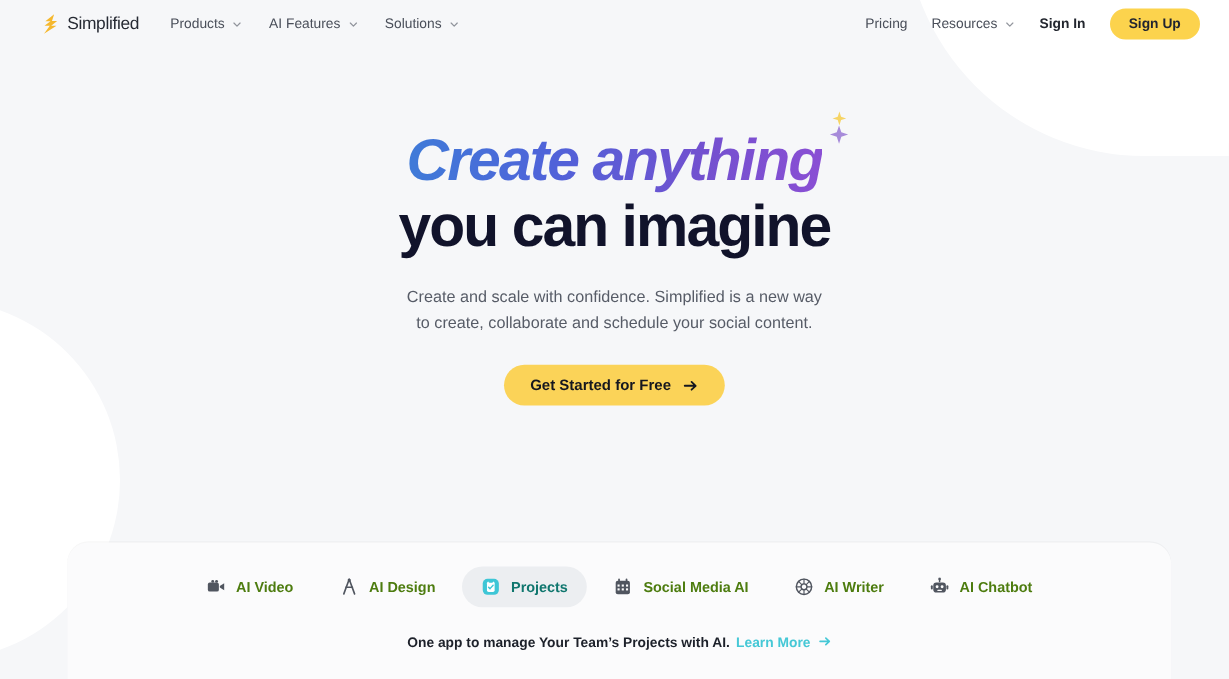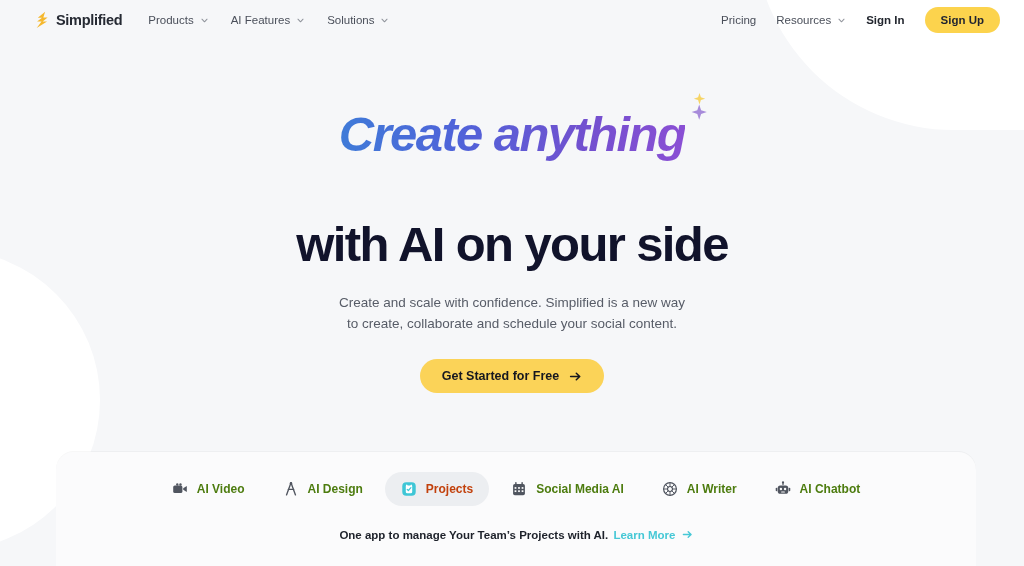--- a/index.html
+++ b/index.html
@@ -82,21 +82,21 @@
   .brand {
     display: flex;
     align-items: center;
     gap: 5px;
     margin-right: 26px;
     cursor: pointer;
   }
   .brand-mark { width: 17px; height: 18px; display: block; }
   .brand-name {
     font-size: 14.5px;
-    font-weight: 700;
+    font-weight: 400;
     color: #262a33;
     letter-spacing: -0.3px;
   }
   .nav-left { display: flex; align-items: center; gap: 22px; }
   .nav-right { display: flex; align-items: center; gap: 20px; margin-left: auto; }
   .nav-item {
     display: flex;
     align-items: center;
     gap: 6px;
     font-size: 11.5px;
@@ -195,21 +195,21 @@
     align-items: center;
     gap: 9px;
     padding: 9px 16px;
     border-radius: 999px;
     font-size: 12px;
     font-weight: 700;
     color: #4d7c0f;
     cursor: pointer;
     white-space: nowrap;
   }
-  .tab.active { background: #eceef1; color: #c2410c; }
+  .tab.active { background: #eceef1; color: #0f766e; }
   .tab-icon { width: 16px; height: 16px; display: block; flex: none; }
   .tagline {
     margin-top: 23px;
     text-align: center;
     font-size: 11.5px;
     font-weight: 700;
     color: #1d212a;
   }
   .tagline .learn {
     color: #46c8d6;
@@ -293,22 +293,22 @@
     <span class="headline-wrap">
       <span class="grad">Create anything</span>
       <span class="sparkles">
         <svg viewBox="0 0 30 44" aria-hidden="true">
           <path d="M20.5 2 L21.9 6.3 L26.2 7.7 L21.9 9.1 L20.5 13.4 L19.1 9.1 L14.8 7.7 L19.1 6.3 Z" fill="#f6d465"></path>
           <path d="M20.2 13.5 L22.1 19.2 L27.8 21.1 L22.1 23 L20.2 28.7 L18.3 23 L12.6 21.1 L18.3 19.2 Z" fill="#a78bda"></path>
         </svg>
       </span>
     </span>
     <br>
+    <span>you can imagine</span>
     <br>
-    <span>with AI on your side</span>
   </h1>
 
   <p class="subtitle">
     <span>Create and scale with confidence. Simplified is a new way</span><br>
     <span>to create, collaborate and schedule your social content.</span>
   </p>
 
   <div class="cta-wrap">
     <button class="btn-cta">
       <span>Get Started for Free</span>

